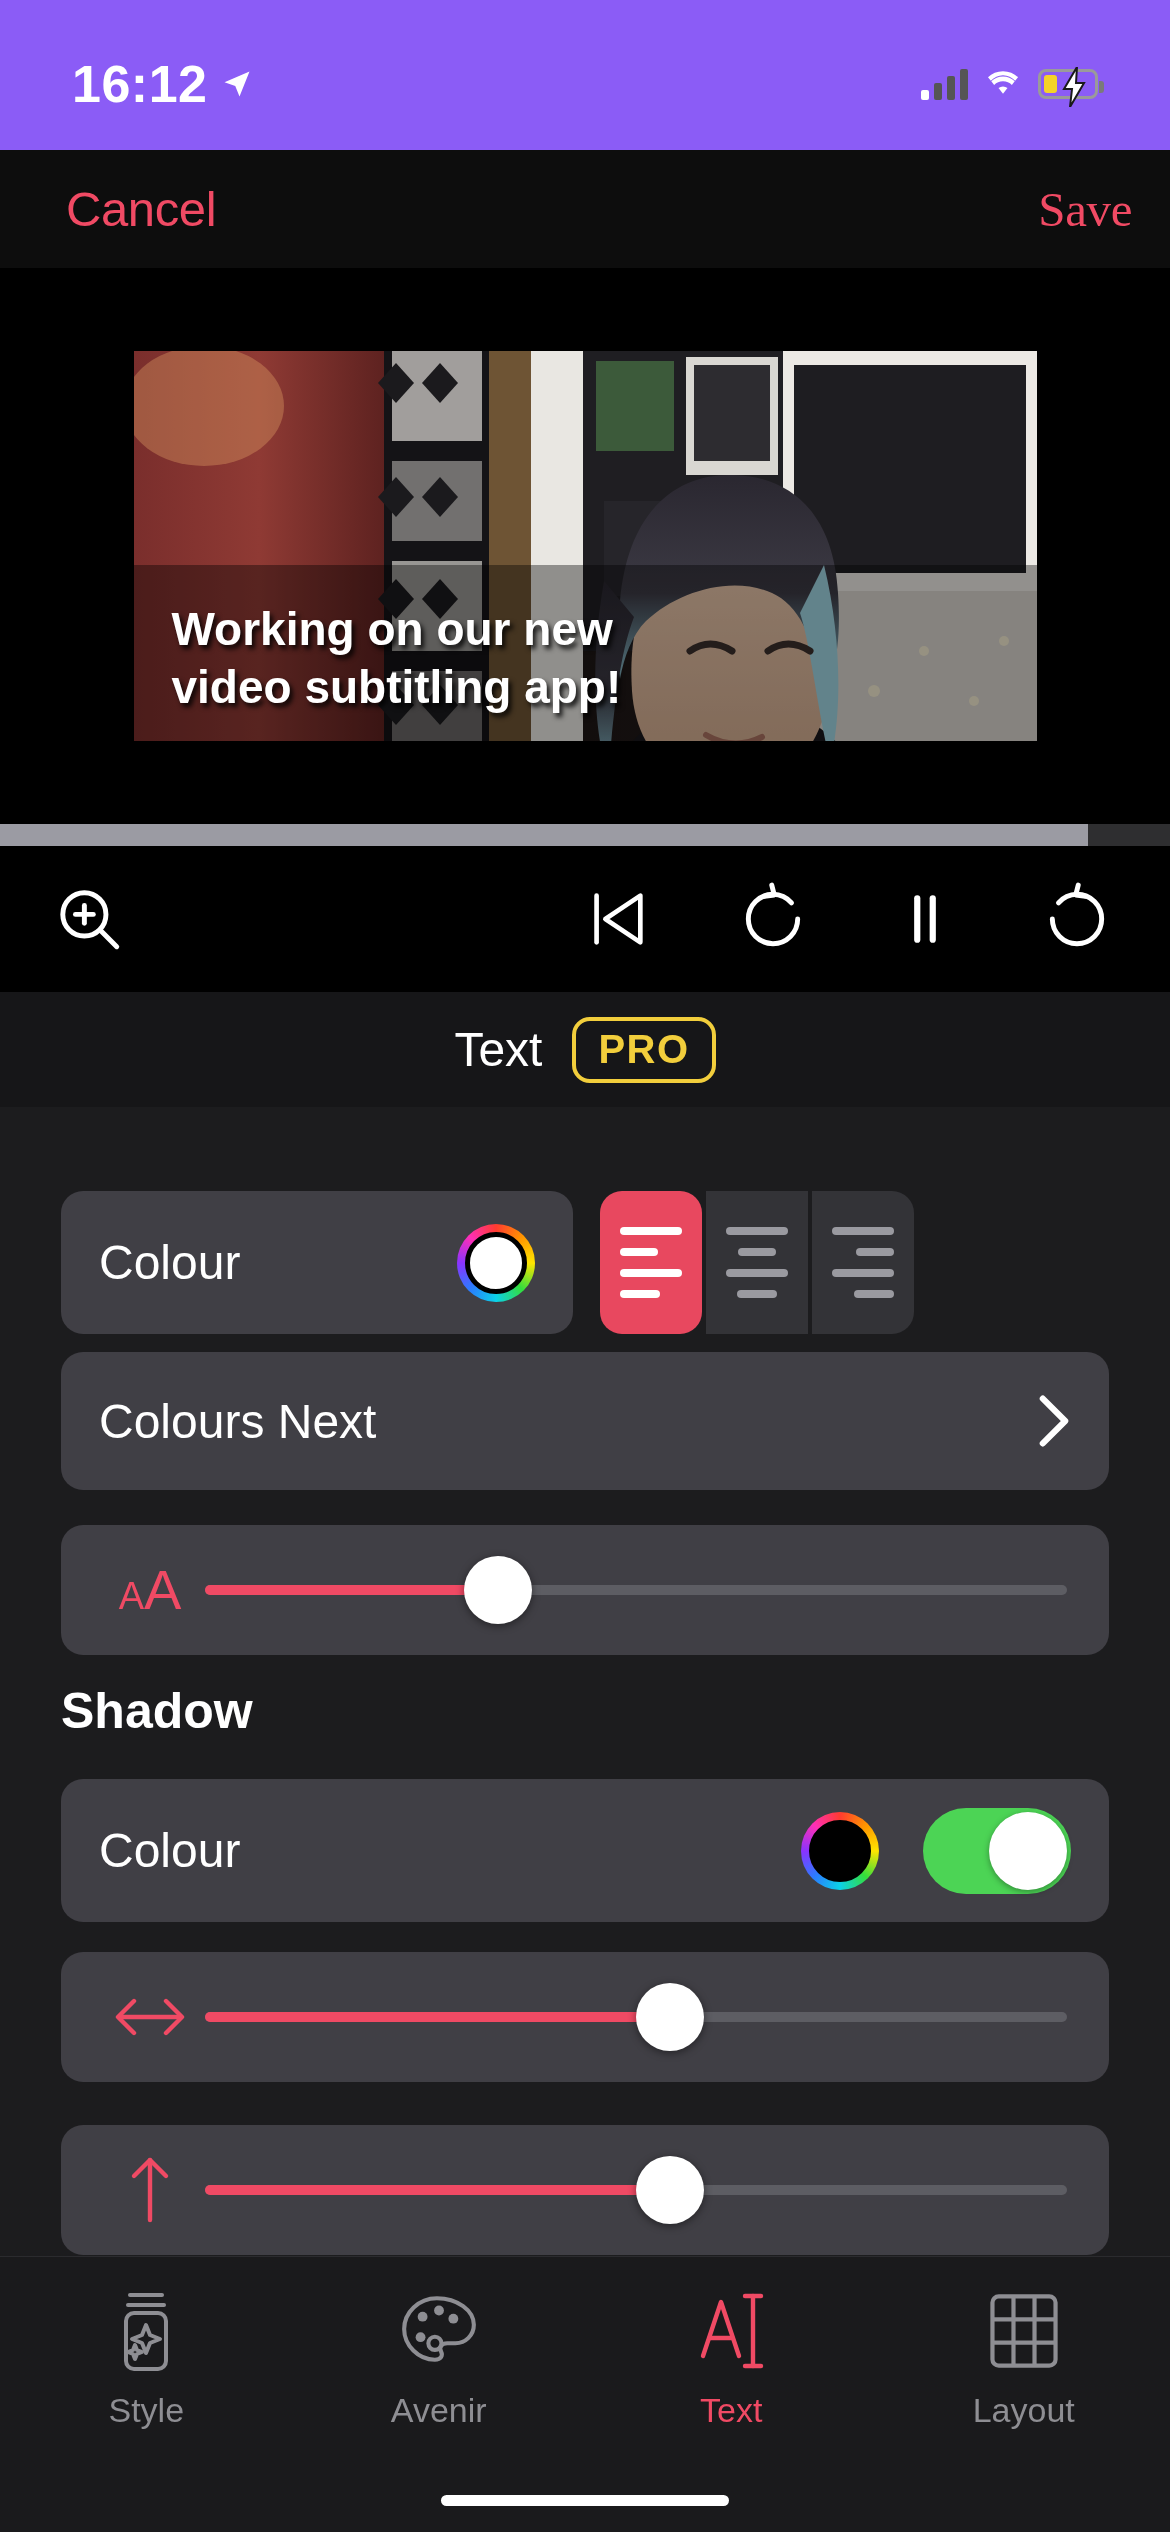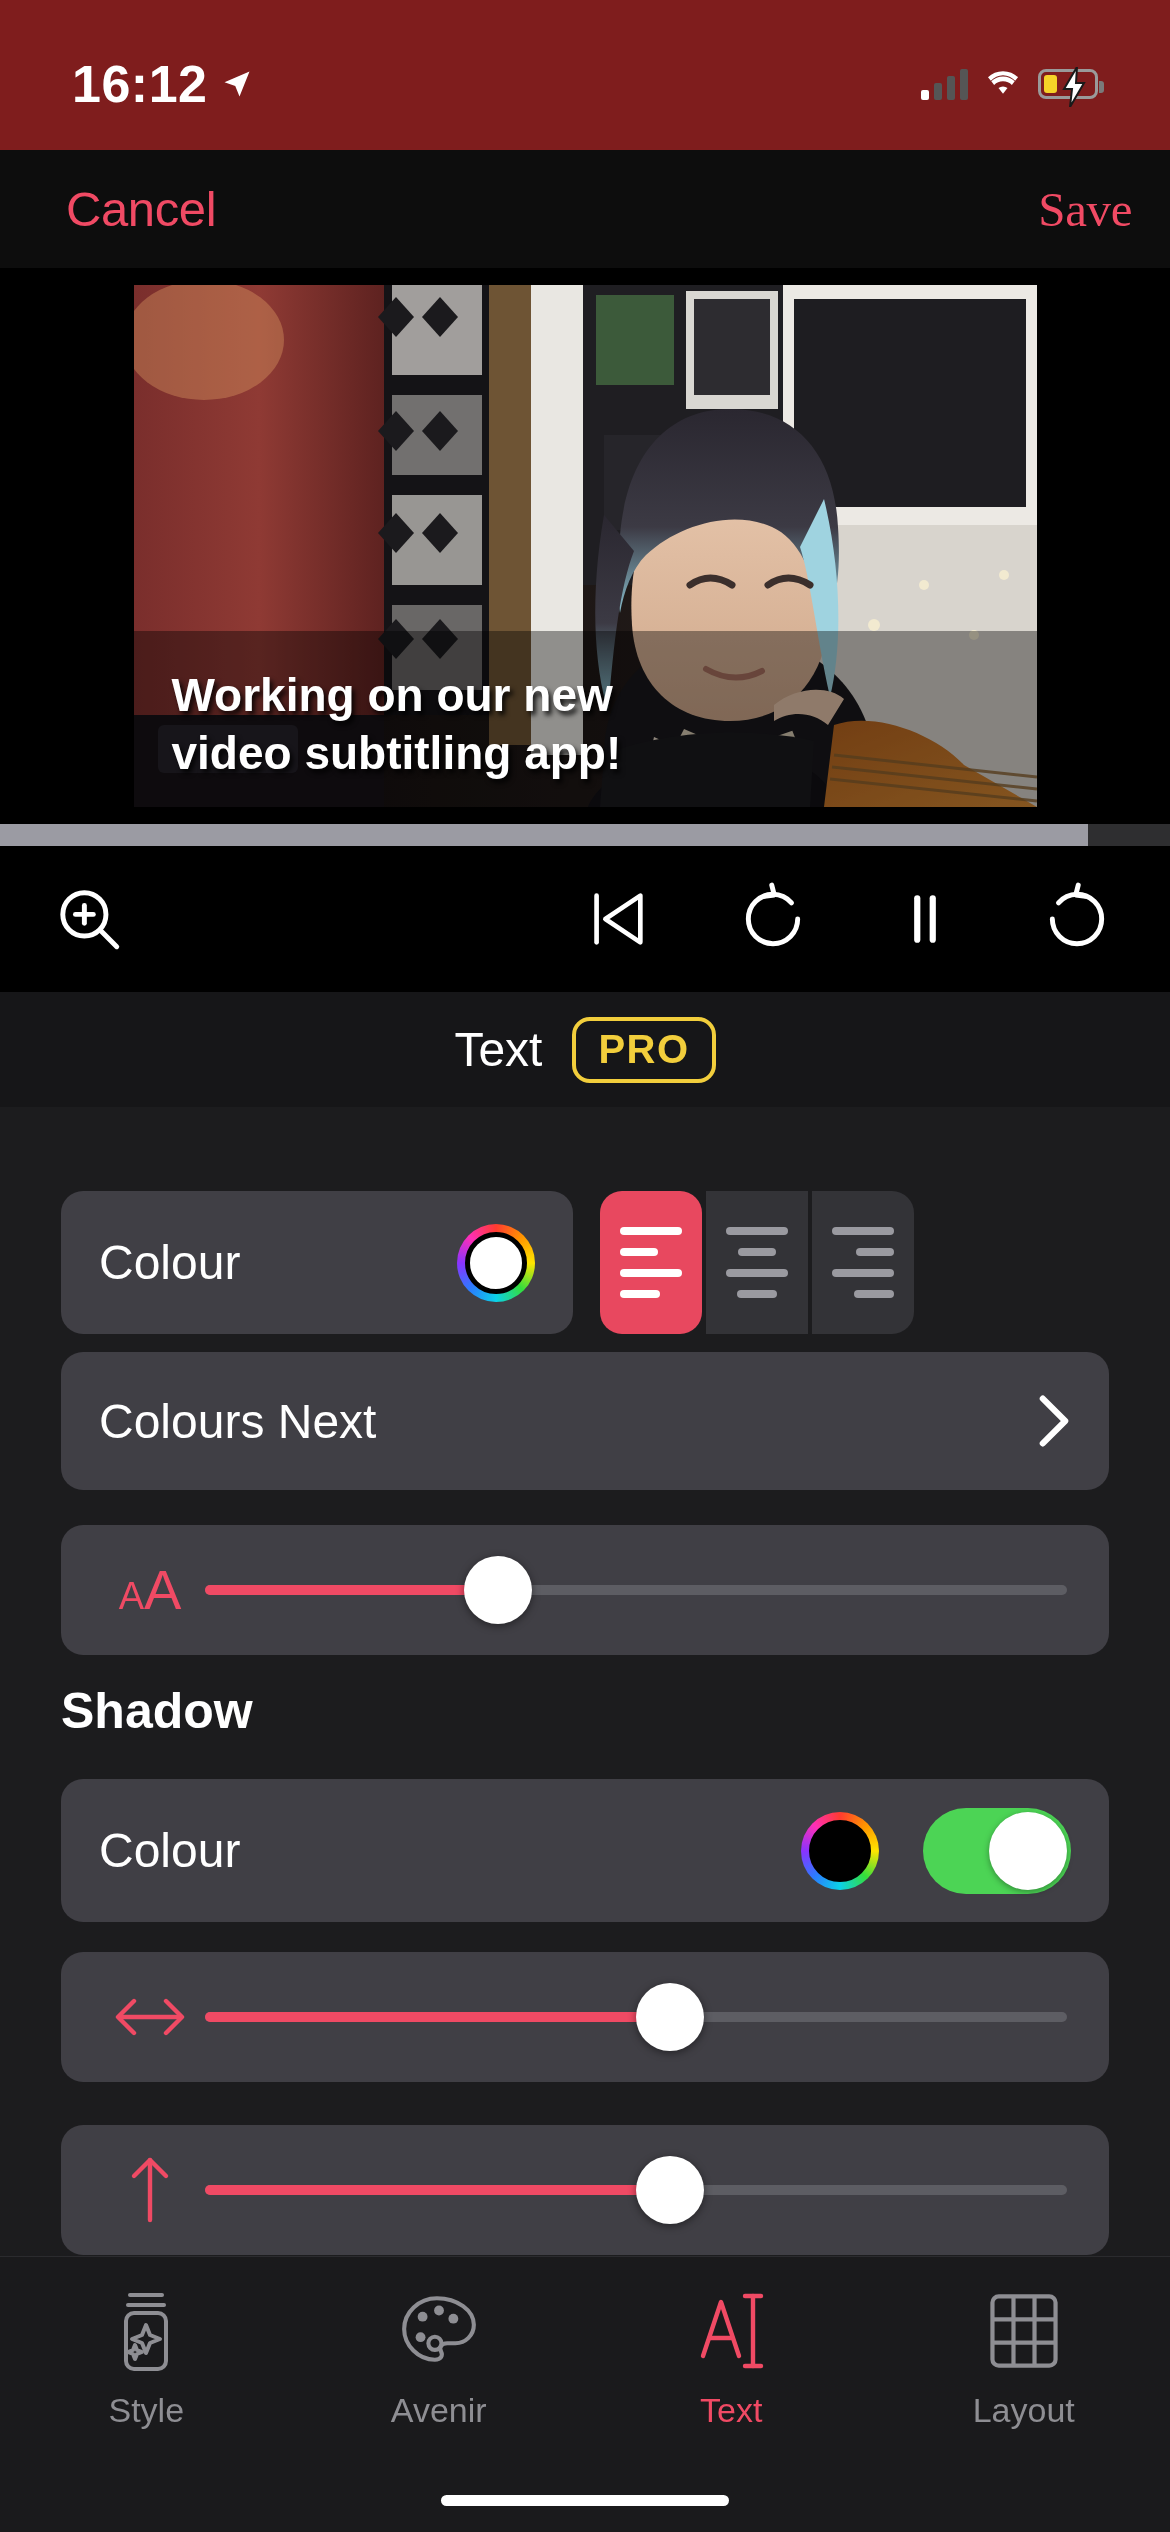--- a/index.html
+++ b/index.html
@@ -7,21 +7,21 @@
     width:1170px; height:2532px;
     background:#000;
     font-family:"Liberation Sans", sans-serif;
     overflow:hidden;
   }
   .phone { position:relative; width:1170px; height:2532px; background:#0d0d0d; }
 
   
   .statusbar {
     position:absolute; top:0; left:0; width:1170px; height:150px;
-    background:#7f1d1d; display:flex; align-items:center;
+    background:#8b5cf6; display:flex; align-items:center;
     justify-content:space-between; padding:0 72px; padding-top:18px;
   }
   .status-left { display:flex; align-items:center; gap:14px; }
   .status-time { color:#fff; font-size:52px; font-weight:600; letter-spacing:0.5px; }
   .loc-arrow { width:30px; height:30px; }
   .status-right { display:flex; align-items:center; gap:16px; }
   .sig { display:flex; align-items:flex-end; gap:5px; height:32px; }
   .sig i { display:block; width:8px; background:#fff; border-radius:2px; }
   .sig i:nth-child(1){height:10px;background:#fff;}
   .sig i:nth-child(2){height:17px;background:#555;}
@@ -46,21 +46,21 @@
   .nav-btn { color:#F04A64; font-size:49px; letter-spacing:-0.4px;margin-left:28px; }
   .nav-title { color:#fff; font-size:49px; font-weight:700;
     position:absolute; left:0; right:0; text-align:center; }
 
   
   .preview-wrap {
     position:absolute; top:268px; left:0; width:1170px; height:556px;
     background:#000; display:flex; align-items:center; justify-content:center;
   }
   .video {
-    position:relative; width:903px; height:522px; overflow:hidden;
+    position:relative; width:903px; height:390px; overflow:hidden;
     background:#1d4ed8;
   }
   .vimg { position:absolute; inset:0; }
   .sub-band {
     position:absolute; left:0; right:0; bottom:0; height:176px;
     background:rgba(0,0,0,0.38);
   }
   .sub-text {
     position:absolute; left:0; right:0; bottom:24px;
     padding:0 38px;

